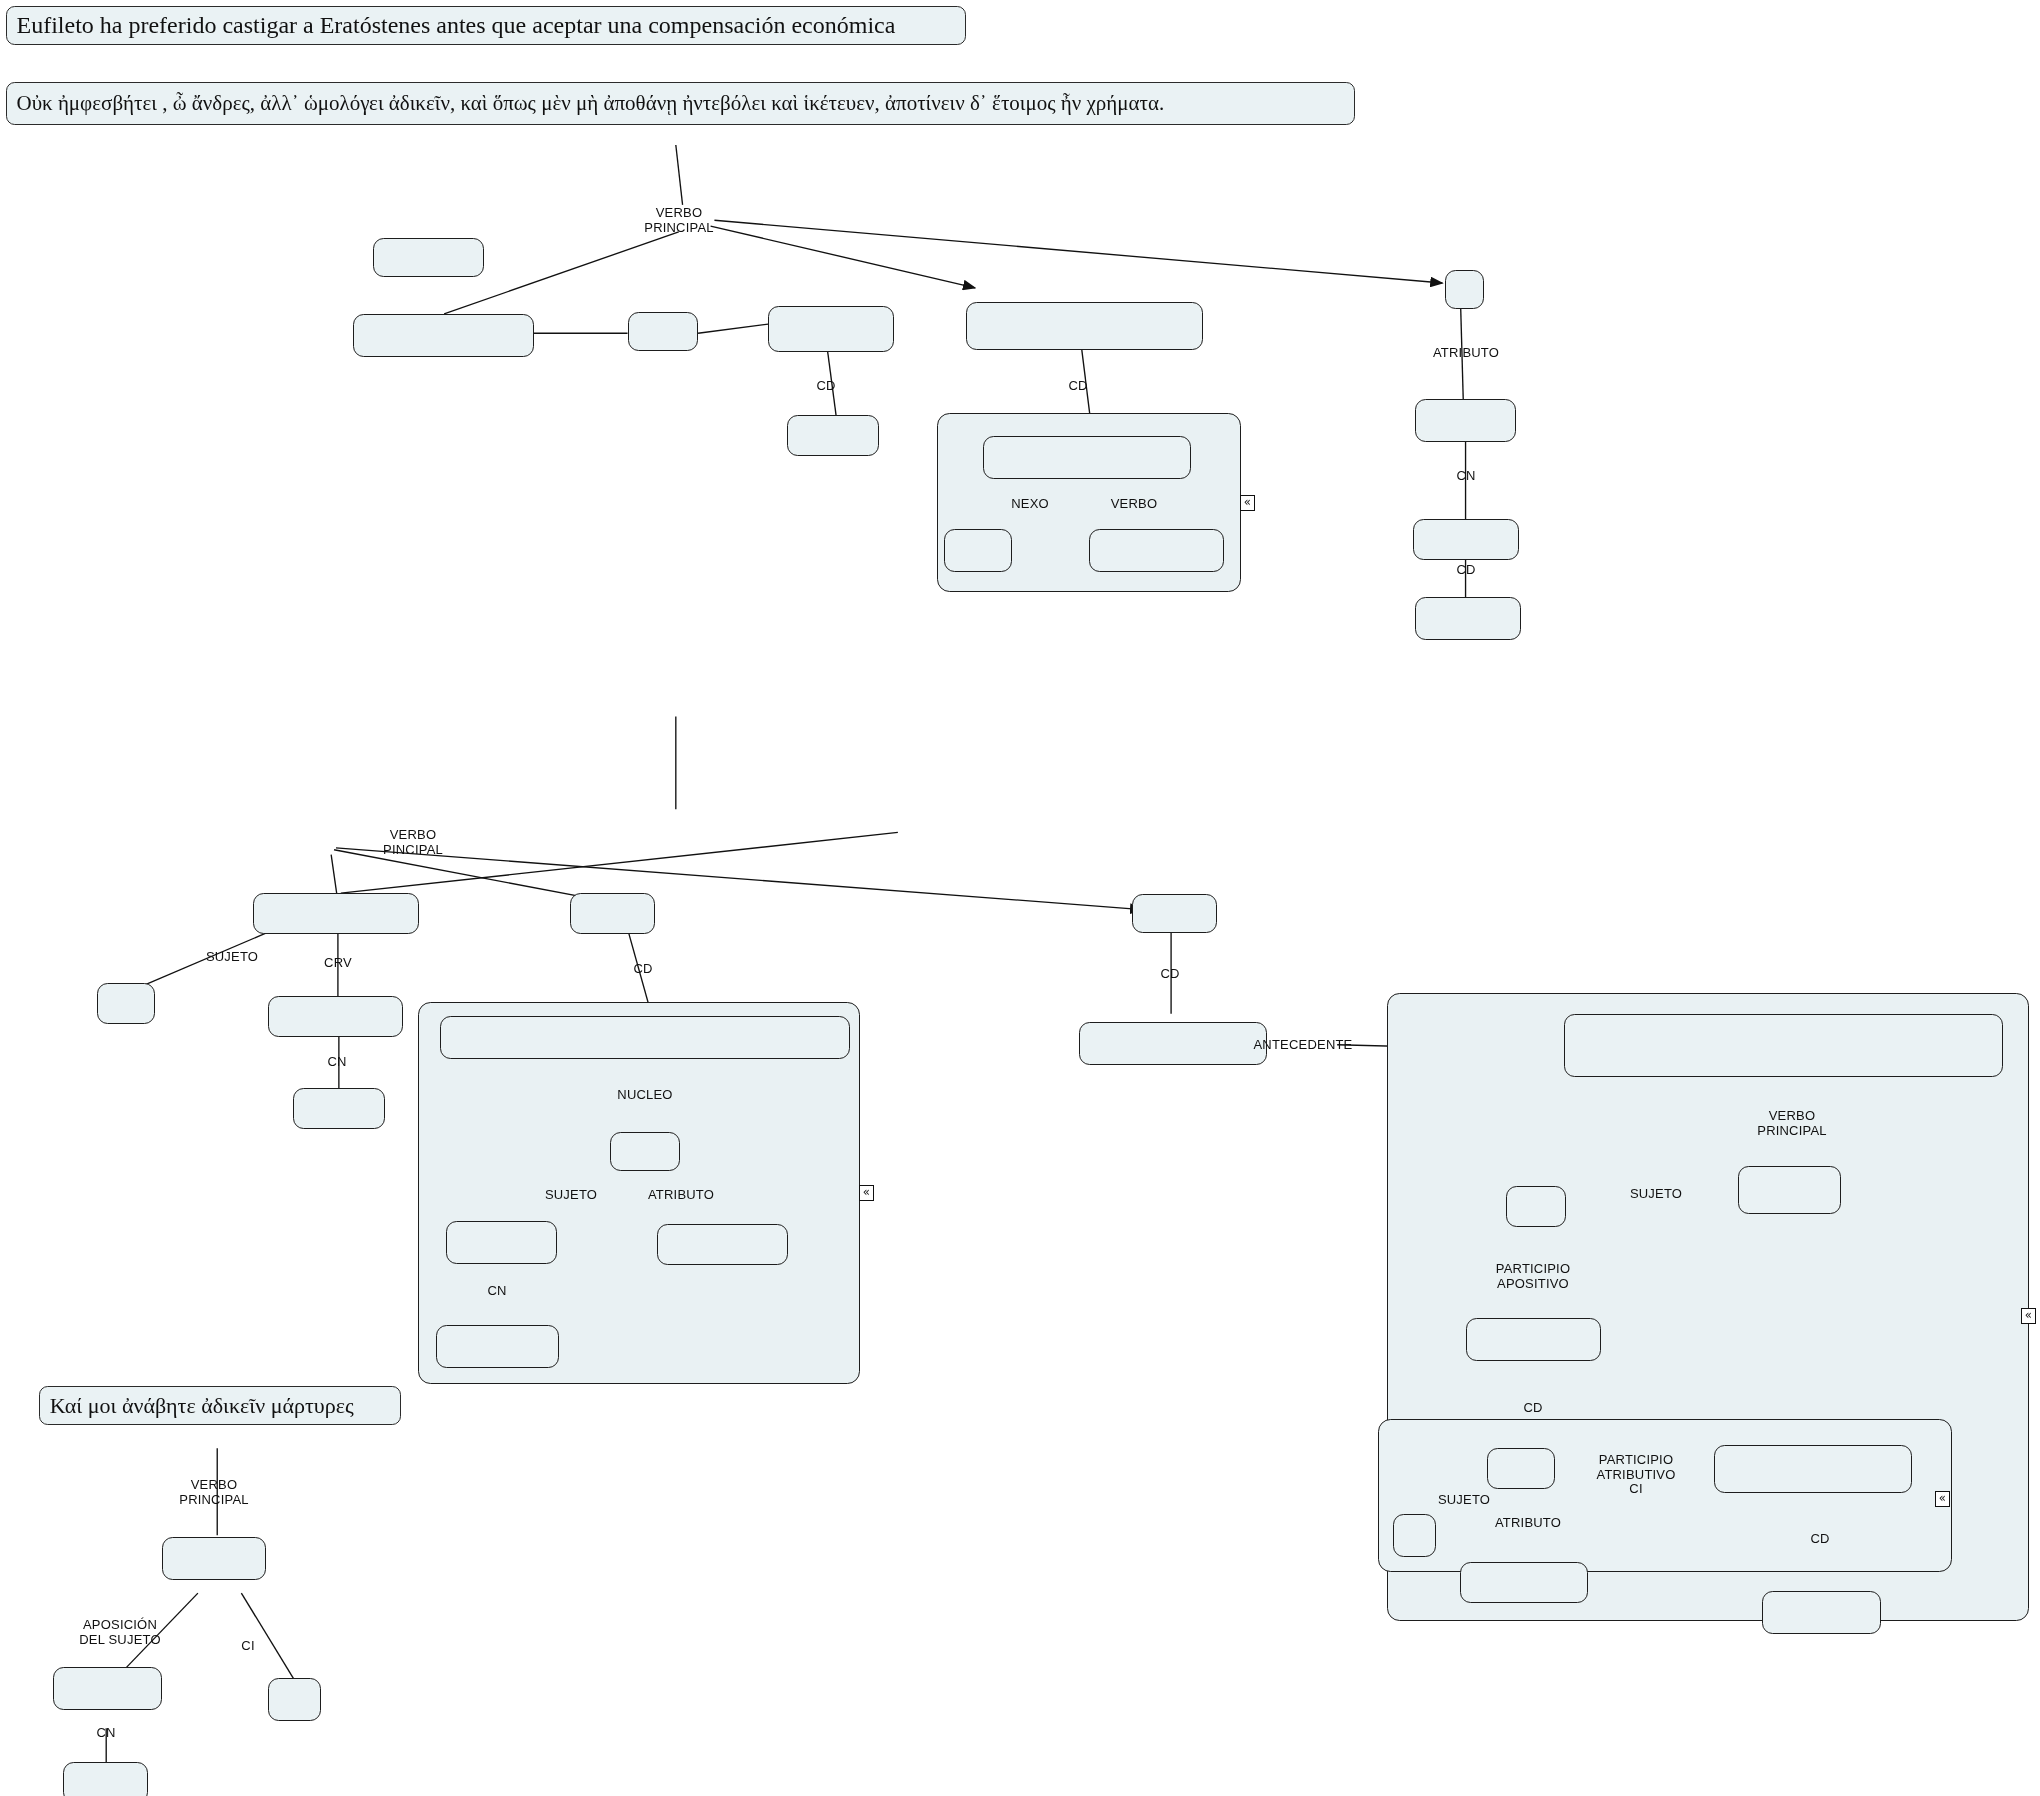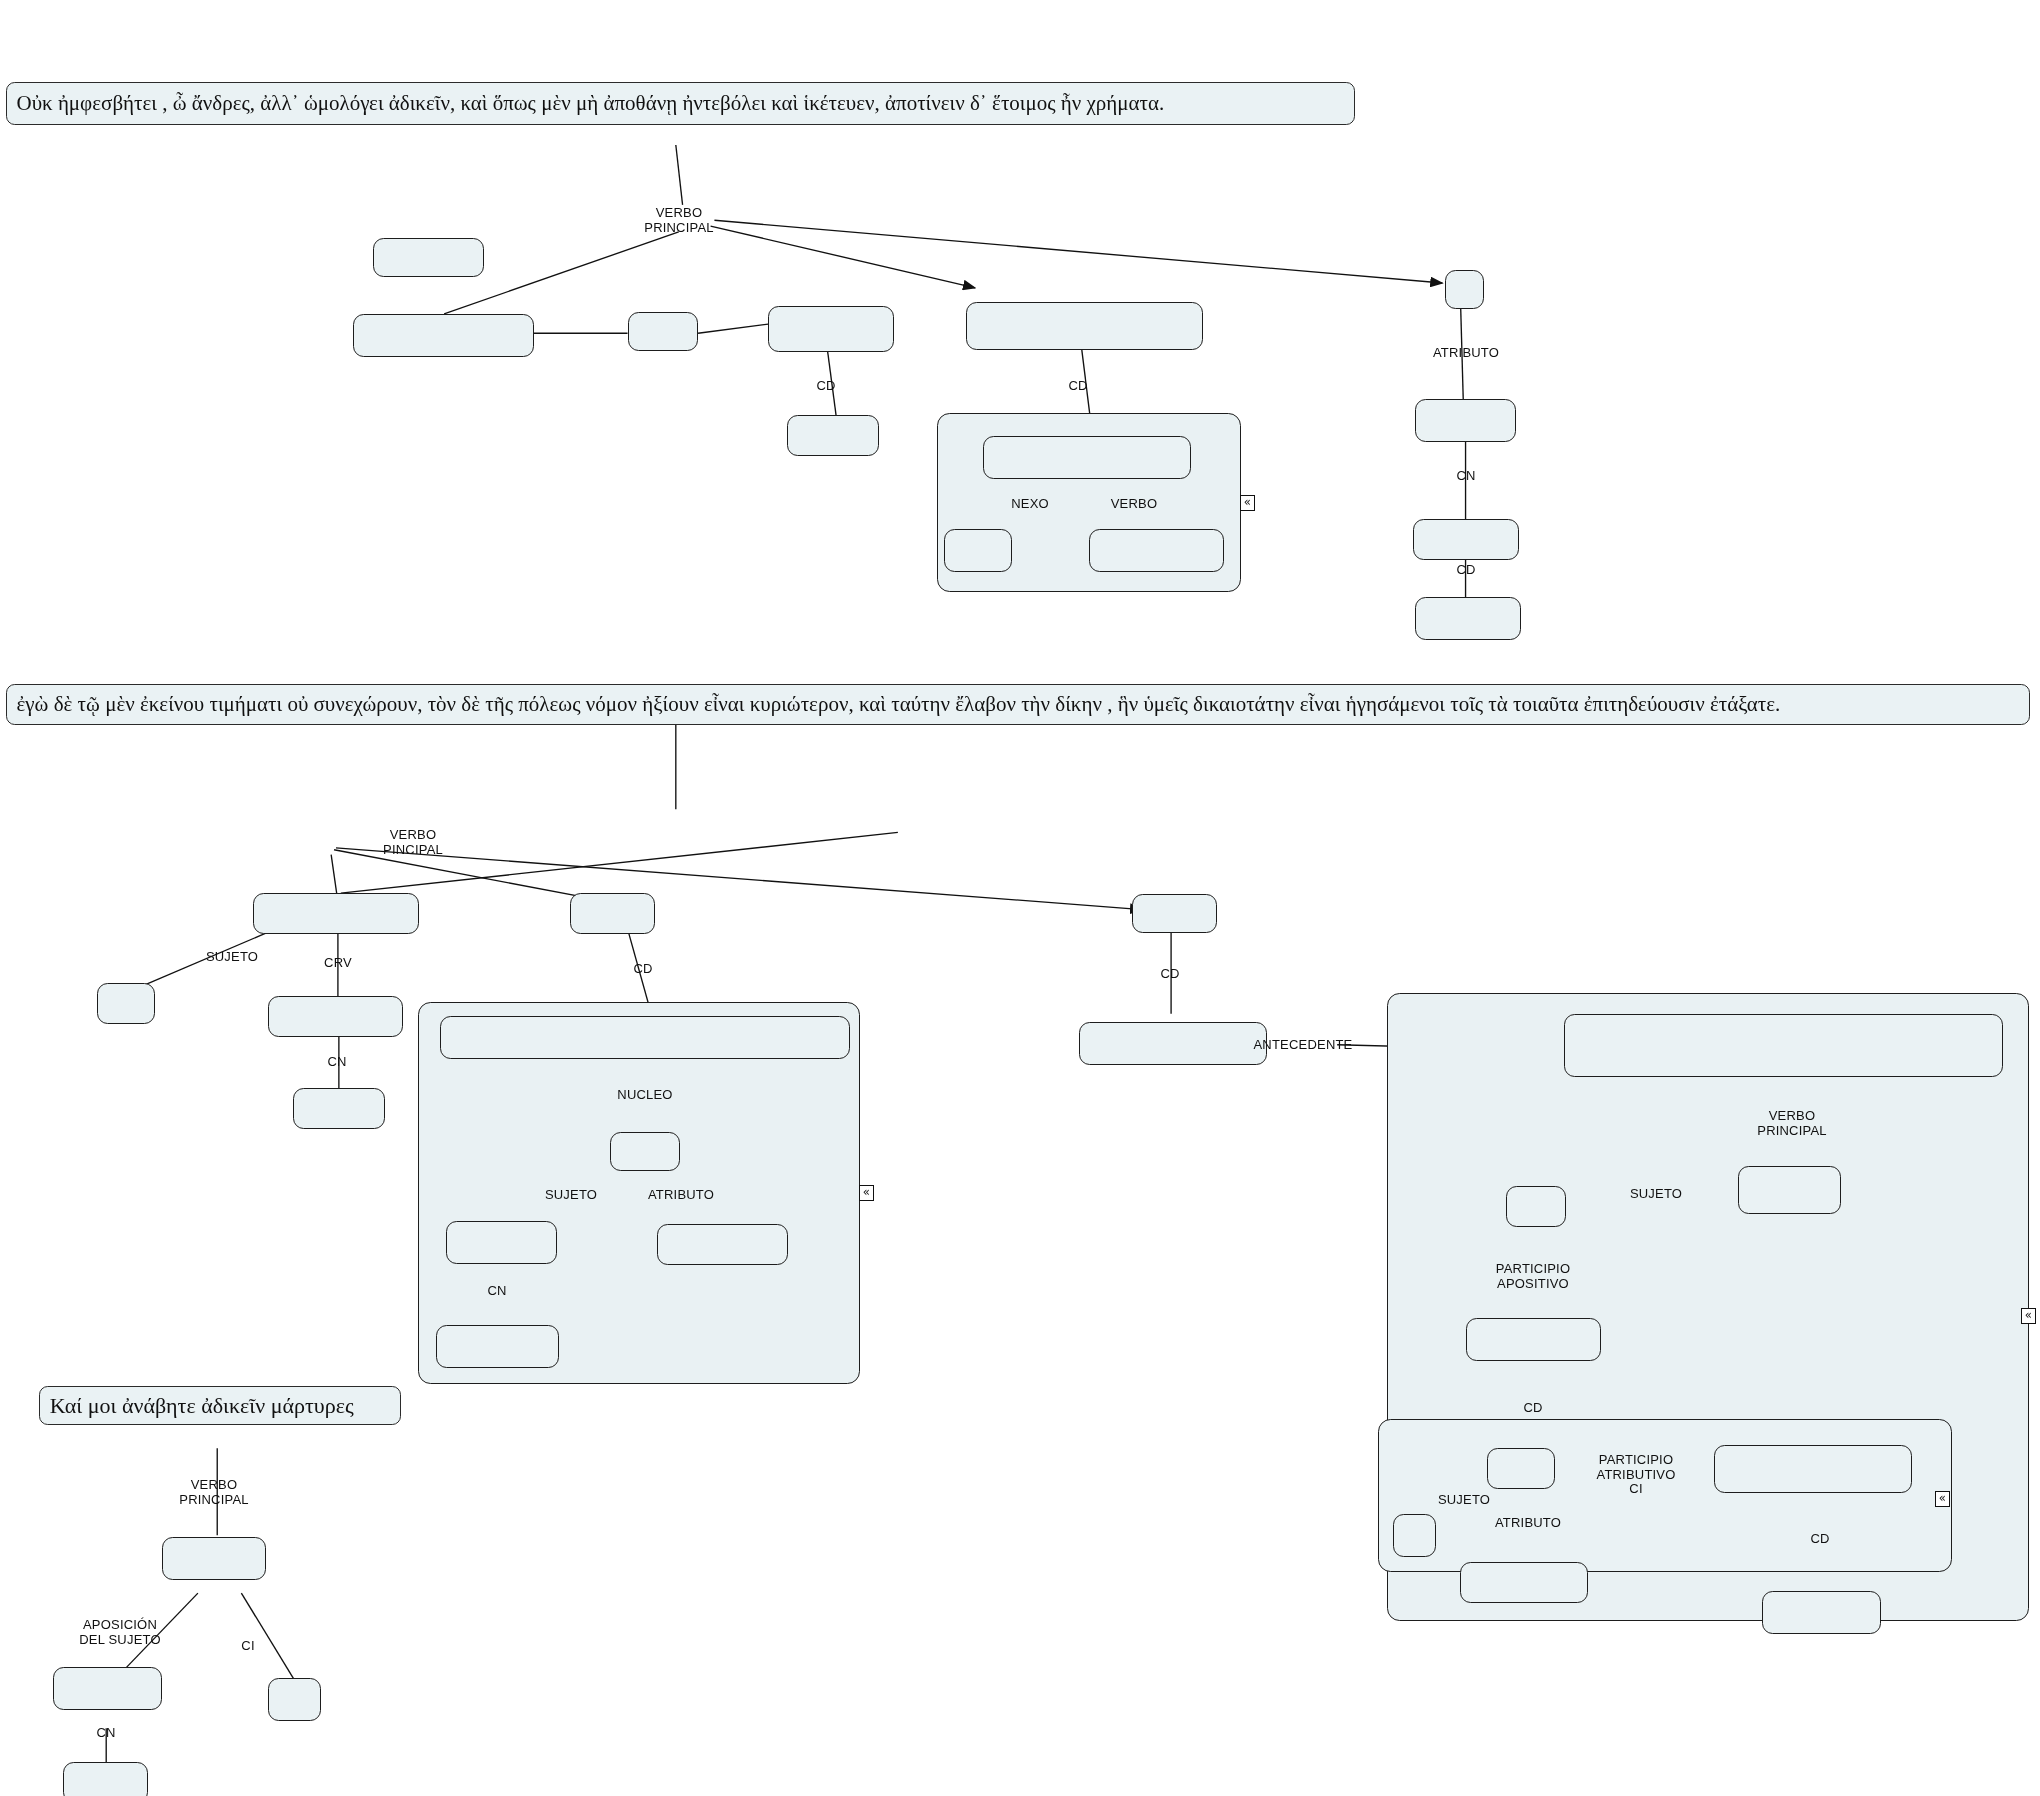--- a/index.html
+++ b/index.html
@@ -88,20 +88,21 @@
       <path d="M1890,1560 L1880,1650"></path>
 
       <path d="M225,1500 L225,1590"></path>
       <path d="M222,1610 L222,1622"></path>
       <path d="M205,1650 L128,1730"></path>
       <path d="M250,1650 L305,1740"></path>
       <path d="M110,1790 L110,1835"></path>
     </g>
   </svg>
 
+  <div class="banner pad" style="left:5.8px;top:5.8px;width:960px;height:39px;font-size:24px;">Eufileto ha preferido castigar a Eratóstenes antes que aceptar una compensación económica</div>
 
   <div class="banner pad" style="left:5.8px;top:82px;width:1349px;height:43px;font-size:21px;">Οὐκ ἠμφεσβήτει , ὦ ἄνδρες, ἀλλ᾿ ὡμολόγει ἀδικεῖν, καὶ ὅπως μὲν μὴ ἀποθάνῃ ἠντεβόλει καὶ ἱκέτευεν, ἀποτίνειν  δ᾿ ἕτοιμος  ἦν χρήματα.</div>
 
   <div class="node" style="left:373px;top:238px;width:111px;height:39px;"></div>
   <div class="node" style="left:353px;top:314px;width:181px;height:43px;"></div>
   <div class="node" style="left:628px;top:312px;width:70px;height:39px;"></div>
   <div class="node" style="left:768px;top:306px;width:126px;height:46px;"></div>
   <div class="node" style="left:787px;top:415px;width:92px;height:41px;"></div>
   <div class="node" style="left:966px;top:302px;width:237px;height:48px;"></div>
 
@@ -119,21 +120,20 @@
   <div class="elabel" style="left:679px;top:220px;">VERBO
 PRINCIPAL</div>
   <div class="elabel" style="left:826px;top:386px;">CD</div>
   <div class="elabel" style="left:1078px;top:386px;">CD</div>
   <div class="elabel" style="left:1030px;top:504px;">NEXO</div>
   <div class="elabel" style="left:1134px;top:504px;">VERBO</div>
   <div class="elabel" style="left:1466px;top:353px;">ATRIBUTO</div>
   <div class="elabel" style="left:1466px;top:476px;">CN</div>
   <div class="elabel" style="left:1466px;top:570px;">CD</div>
 
-  <div class="banner pad" style="left:5.8px;top:684px;width:2024px;height:41px;font-size:21px;">ἐγὼ δὲ τῷ μὲν ἐκείνου τιμήματι οὐ συνεχώρουν,  τὸν δὲ τῆς πόλεως νόμον ἠξίουν εἶναι κυριώτερον, καὶ ταύτην ἔλαβον τὴν δίκην , ἣν ὑμεῖς δικαιοτάτην εἶναι ἡγησάμενοι τοῖς τὰ τοιαῦτα ἐπιτηδεύουσιν  ἐτάξατε.</div>
 
   <div class="node" style="left:253px;top:893px;width:166px;height:41px;"></div>
   <div class="node" style="left:97px;top:983px;width:58px;height:41px;"></div>
   <div class="node" style="left:268px;top:996px;width:135px;height:41px;"></div>
   <div class="node" style="left:293px;top:1088px;width:92px;height:41px;"></div>
 
   <div class="node" style="left:570px;top:893px;width:85px;height:41px;"></div>
 
   <div class="group" style="left:418px;top:1002px;width:442px;height:382px;"></div>
   <div class="node" style="left:440px;top:1016px;width:410px;height:43px;"></div>

